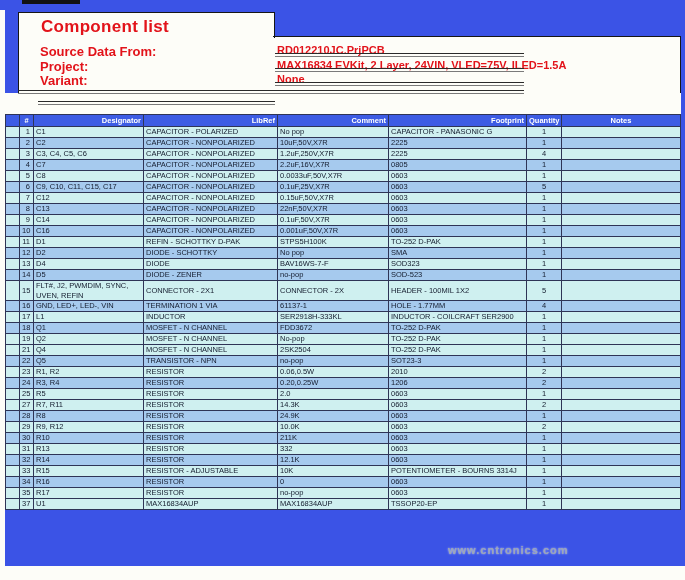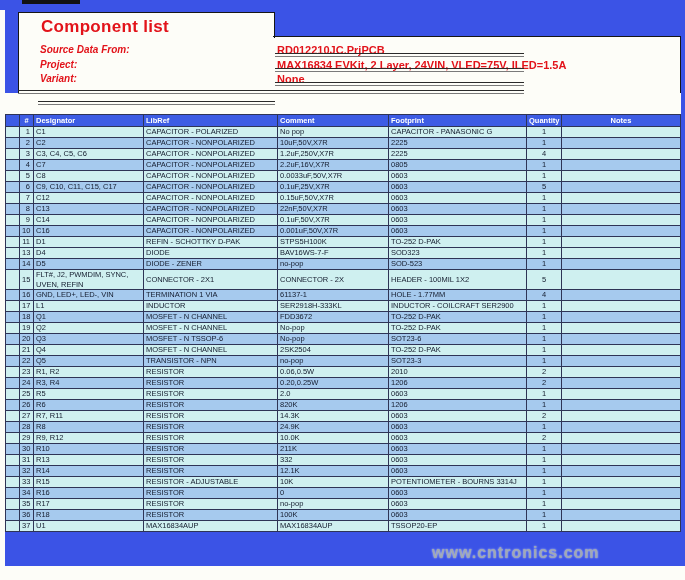--- a/index.html
+++ b/index.html
@@ -10,42 +10,42 @@
   .bottom-strip{position:absolute;left:0;top:566px;width:685px;height:14px;background:#fdfdf8;}
   .white-band{position:absolute;left:0;top:93px;width:681px;height:21px;background:#fdfdf8;z-index:1;}
 
   .title-tab{position:absolute;left:18px;top:12px;width:255px;height:25px;background:#fdfdf8;
              border:1px solid #161616;border-bottom:none;z-index:3;}
   .title{margin:4px 0 0 22px;font-size:17px;font-weight:bold;color:#e2131a;letter-spacing:.3px;}
   .info-box{position:absolute;left:18px;top:37px;width:661px;height:56px;background:#fdfdf8;
             border:1px solid #161616;border-bottom:none;border-top:none;z-index:2;}
   .tab-topline{position:absolute;left:273px;top:36px;width:408px;height:1px;background:#161616;z-index:3;}
 
-  .info-label{position:absolute;left:40px;font-size:10px;font-weight:bold;color:#e2131a;z-index:4;font-style:italic;}
+  .info-label{position:absolute;left:40px;font-size:13px;font-weight:bold;color:#e2131a;z-index:4;}
   .info-value{position:absolute;left:277px;font-size:11px;font-weight:bold;color:#e2131a;z-index:4;}
   .dline{position:absolute;height:2px;border-top:1px solid #2a2a2a;border-bottom:1px solid #7a7a7a;z-index:4;}
   .ul-1{left:275px;top:53px;width:249px;}
   .ul-2{left:275px;top:68px;width:249px;}
   .ul-3{left:275px;top:82px;width:249px;}
   .rule-a{left:18px;top:90px;width:506px;}
   .rule-b{left:38px;top:101px;width:237px;}
 
   table.bom{position:absolute;left:5px;top:114px;width:676px;border-collapse:collapse;
             table-layout:fixed;z-index:2;font-size:7.5px;color:#141c2e;background:#fdfdf8;}
   .bom th,.bom td{border:1px solid #2e3456;padding:0 2px;line-height:9.5px;height:10px;
             overflow:hidden;vertical-align:middle;}
-  .bom thead th{background:#3d5ce4;color:#ffffff;font-weight:bold;text-align:left;height:11px;}
+  .bom thead th{background:#3d5ce4;color:#ffffff;font-weight:bold;text-align:right;height:11px;}
   .bom thead th.c{text-align:center;}
   td.gutter,th.gutter{background:#3b53e6;padding:0;}
   tr.odd td{background:#cff0f0;}
   tr.even td{background:#a6caee;}
   td.num{text-align:right;padding-right:3px;}
   td.qty{text-align:center;}
   td.one{white-space:nowrap;}
-  .watermark{position:absolute;left:432px;top:544px;font-size:16px;font-weight:bold;
+  .watermark{position:absolute;left:448px;top:544px;font-size:11px;font-weight:bold;
              color:rgba(160,168,175,0.9);letter-spacing:1px;z-index:6;
              text-shadow:0 0 2px rgba(255,255,255,0.7);}
 </style>
 </head>
 <body>
 
 <div class="page">
   <div class="top-black"></div>
   <div class="left-sliver"></div>
   <div class="white-band"></div>
@@ -199,20 +199,30 @@
         <tr class="odd">
           <td class="gutter"></td>
           <td class="num">11</td>
           <td>D1</td>
           <td class="one">REFIN - SCHOTTKY D-PAK</td>
           <td class="one">STPS5H100K</td>
           <td class="one">TO-252 D-PAK</td>
           <td class="qty">1</td>
           <td></td>
         </tr>
+        <tr class="even">
+          <td class="gutter"></td>
+          <td class="num">12</td>
+          <td>D2</td>
+          <td class="one">DIODE - SCHOTTKY</td>
+          <td class="one">No pop</td>
+          <td class="one">SMA</td>
+          <td class="qty">1</td>
+          <td></td>
+        </tr>
         <tr class="odd">
           <td class="gutter"></td>
           <td class="num">13</td>
           <td>D4</td>
           <td class="one">DIODE</td>
           <td class="one">BAV16WS-7-F</td>
           <td class="one">SOD323</td>
           <td class="qty">1</td>
           <td></td>
         </tr>
@@ -269,30 +279,20 @@
         <tr class="odd">
           <td class="gutter"></td>
           <td class="num">19</td>
           <td>Q2</td>
           <td class="one">MOSFET - N CHANNEL</td>
           <td class="one">No-pop</td>
           <td class="one">TO-252 D-PAK</td>
           <td class="qty">1</td>
           <td></td>
         </tr>
-        <tr class="even">
-          <td class="gutter"></td>
-          <td class="num">20</td>
-          <td>Q3</td>
-          <td class="one">MOSFET - N TSSOP-6</td>
-          <td class="one">No-pop</td>
-          <td class="one">SOT23-6</td>
-          <td class="qty">1</td>
-          <td></td>
-        </tr>
         <tr class="odd">
           <td class="gutter"></td>
           <td class="num">21</td>
           <td>Q4</td>
           <td class="one">MOSFET - N CHANNEL</td>
           <td class="one">2SK2504</td>
           <td class="one">TO-252 D-PAK</td>
           <td class="qty">1</td>
           <td></td>
         </tr>
@@ -329,30 +329,20 @@
         <tr class="odd">
           <td class="gutter"></td>
           <td class="num">25</td>
           <td>R5</td>
           <td class="one">RESISTOR</td>
           <td class="one">2.0</td>
           <td class="one">0603</td>
           <td class="qty">1</td>
           <td></td>
         </tr>
-        <tr class="even">
-          <td class="gutter"></td>
-          <td class="num">26</td>
-          <td>R6</td>
-          <td class="one">RESISTOR</td>
-          <td class="one">820K</td>
-          <td class="one">1206</td>
-          <td class="qty">1</td>
-          <td></td>
-        </tr>
         <tr class="odd">
           <td class="gutter"></td>
           <td class="num">27</td>
           <td>R7, R11</td>
           <td class="one">RESISTOR</td>
           <td class="one">14.3K</td>
           <td class="one">0603</td>
           <td class="qty">2</td>
           <td></td>
         </tr>
@@ -429,30 +419,20 @@
         <tr class="odd">
           <td class="gutter"></td>
           <td class="num">35</td>
           <td>R17</td>
           <td class="one">RESISTOR</td>
           <td class="one">no-pop</td>
           <td class="one">0603</td>
           <td class="qty">1</td>
           <td></td>
         </tr>
-        <tr class="even">
-          <td class="gutter"></td>
-          <td class="num">36</td>
-          <td>R18</td>
-          <td class="one">RESISTOR</td>
-          <td class="one">100K</td>
-          <td class="one">0603</td>
-          <td class="qty">1</td>
-          <td></td>
-        </tr>
         <tr class="odd">
           <td class="gutter"></td>
           <td class="num">37</td>
           <td>U1</td>
           <td class="one">MAX16834AUP</td>
           <td class="one">MAX16834AUP</td>
           <td class="one">TSSOP20-EP</td>
           <td class="qty">1</td>
           <td></td>
         </tr>

